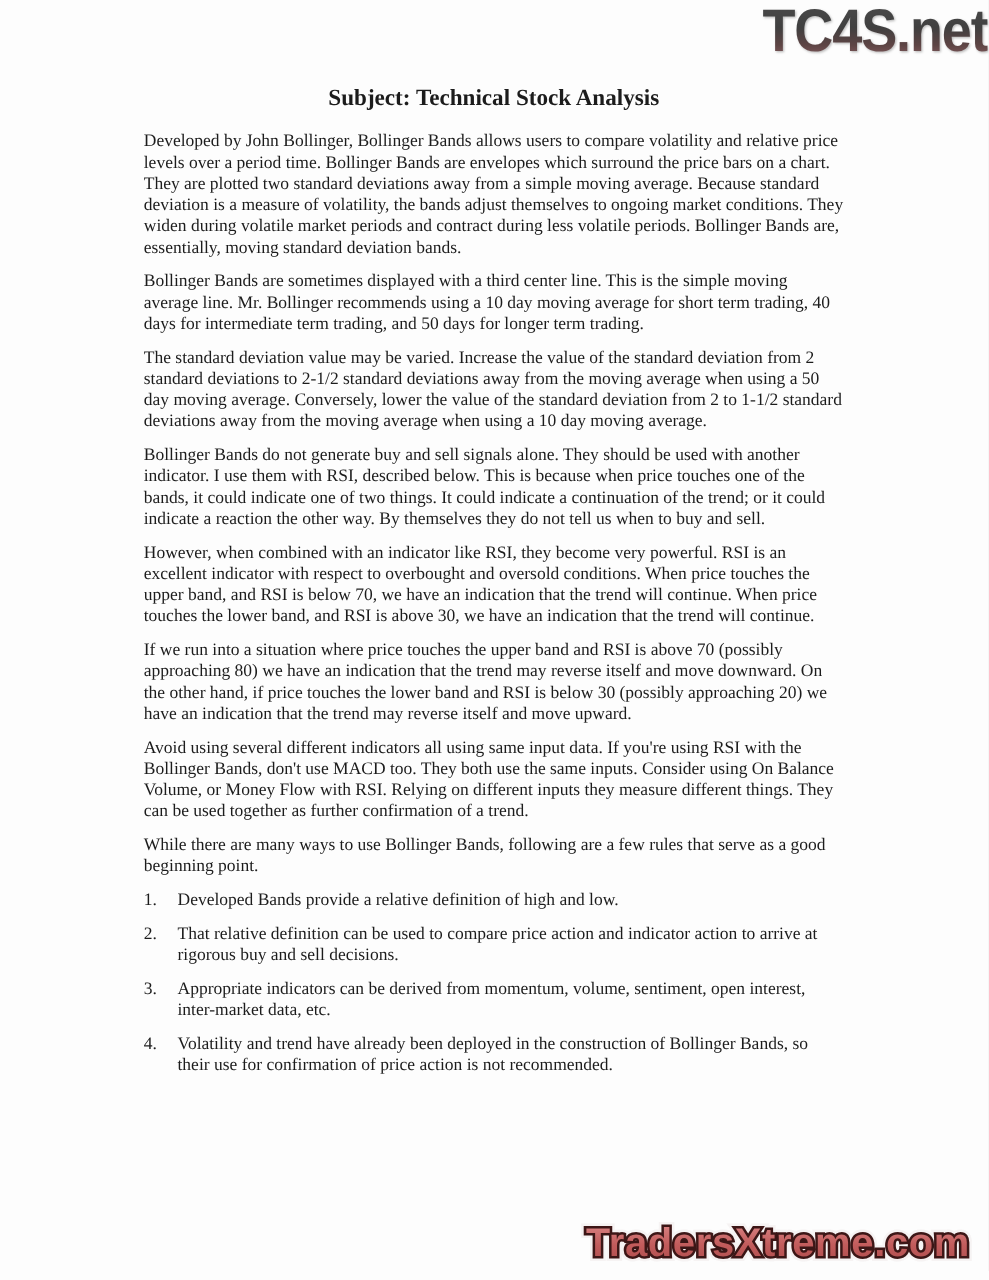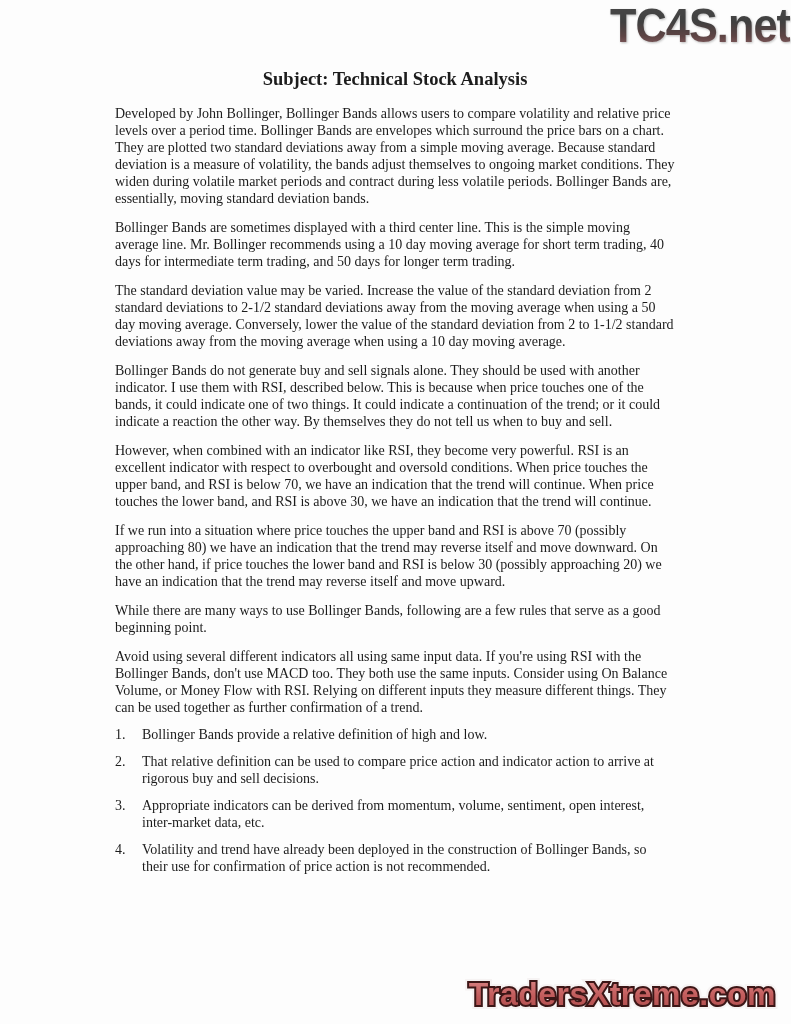--- a/index.html
+++ b/index.html
@@ -53,21 +53,21 @@
     font-weight: bold;
     text-align: center;
     margin: 0 0 15px 0;
   }
   .section-heading {
     font-size: 17.5px;
     line-height: 21px;
     font-weight: bold;
     margin: 0 0 12px 0;
   }
-  .content p { margin: 12px 0 10px 0; }
+  .content p { margin: 0 0 10px 0; }
 
   .num-list { margin-top: 3px; }
   .li-row { display: flex; margin: 0 0 10px 0; }
   .li-num { flex: none; width: 27px; }
   .li-text { flex: 1; }
 
   
   .watermark {
     position: absolute;
     left: 250px; top: 484px;
@@ -133,27 +133,27 @@
 
   <div class="content">
     <div class="doc-title">Subject: Technical Stock Analysis</div>
 
     <p>Developed by John Bollinger, Bollinger Bands allows users to compare volatility and relative price levels over a period time. Bollinger Bands are envelopes which surround the price bars on a chart. They are plotted two standard deviations away from a simple moving average. Because standard deviation is a measure of volatility, the bands adjust themselves to ongoing market conditions. They widen during volatile market periods and contract during less volatile periods. Bollinger Bands are, essentially, moving standard deviation bands.</p>
     <p>Bollinger Bands are sometimes displayed with a third center line. This is the simple moving average line. Mr. Bollinger recommends using a 10 day moving average for short term trading, 40 days for intermediate term trading, and 50 days for longer term trading.</p>
     <p>The standard deviation value may be varied. Increase the value of the standard deviation from 2 standard deviations to 2-1/2 standard deviations away from the moving average when using a 50 day moving average. Conversely, lower the value of the standard deviation from 2 to 1-1/2 standard deviations away from the moving average when using a 10 day moving average.</p>
     <p>Bollinger Bands do not generate buy and sell signals alone. They should be used with another indicator. I use them with RSI, described below. This is because when price touches one of the bands, it could indicate one of two things. It could indicate a continuation of the trend; or it could indicate a reaction the other way. By themselves they do not tell us when to buy and sell.</p>
     <p>However, when combined with an indicator like RSI, they become very powerful. RSI is an excellent indicator with respect to overbought and oversold conditions. When price touches the upper band, and RSI is below 70, we have an indication that the trend will continue. When price touches the lower band, and RSI is above 30, we have an indication that the trend will continue.</p>
     <p>If we run into a situation where price touches the upper band and RSI is above 70 (possibly approaching 80) we have an indication that the trend may reverse itself and move downward. On the other hand, if price touches the lower band and RSI is below 30 (possibly approaching 20) we have an indication that the trend may reverse itself and move upward.</p>
+    <p>Avoid using several different indicators all using same input data. If you're using RSI with the Bollinger Bands, don't use MACD too. They both use the same inputs. Consider using On Balance Volume, or Money Flow with RSI. Relying on different inputs they measure different things. They can be used together as further confirmation of a trend.</p>
     <p>While there are many ways to use Bollinger Bands, following are a few rules that serve as a good beginning point.</p>
-    <p>Avoid using several different indicators all using same input data. If you're using RSI with the Bollinger Bands, don't use MACD too. They both use the same inputs. Consider using On Balance Volume, or Money Flow with RSI. Relying on different inputs they measure different things. They can be used together as further confirmation of a trend.</p>
 
     <div class="num-list">
       <div class="li-row">
         <span class="li-num">1.</span>
-        <span class="li-text">Bollinger Bands provide a relative definition of high and low.</span>
+        <span class="li-text">Developed Bands provide a relative definition of high and low.</span>
       </div>
       <div class="li-row">
         <span class="li-num">2.</span>
         <span class="li-text">That relative definition can be used to compare price action and indicator action to arrive at rigorous buy and sell decisions.</span>
       </div>
       <div class="li-row">
         <span class="li-num">3.</span>
         <span class="li-text">Appropriate indicators can be derived from momentum, volume, sentiment, open interest, inter-market data, etc.</span>
       </div>
       <div class="li-row">

